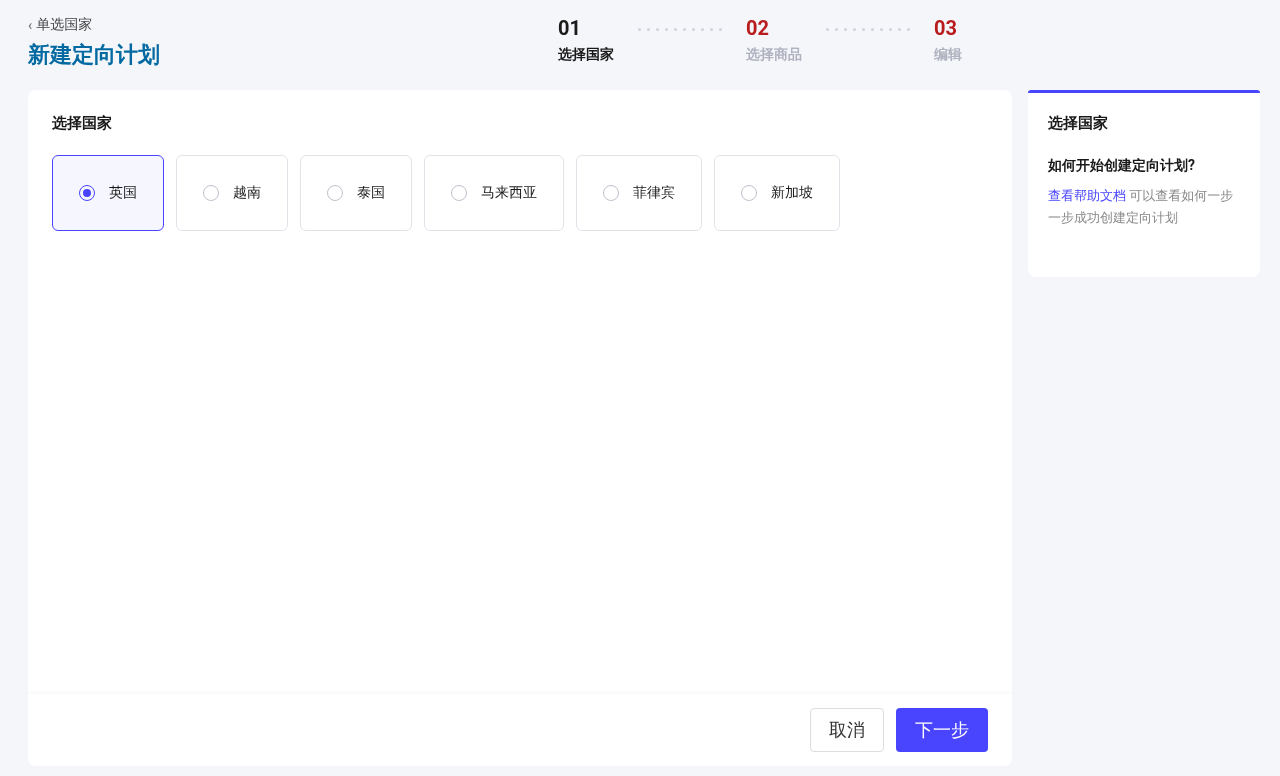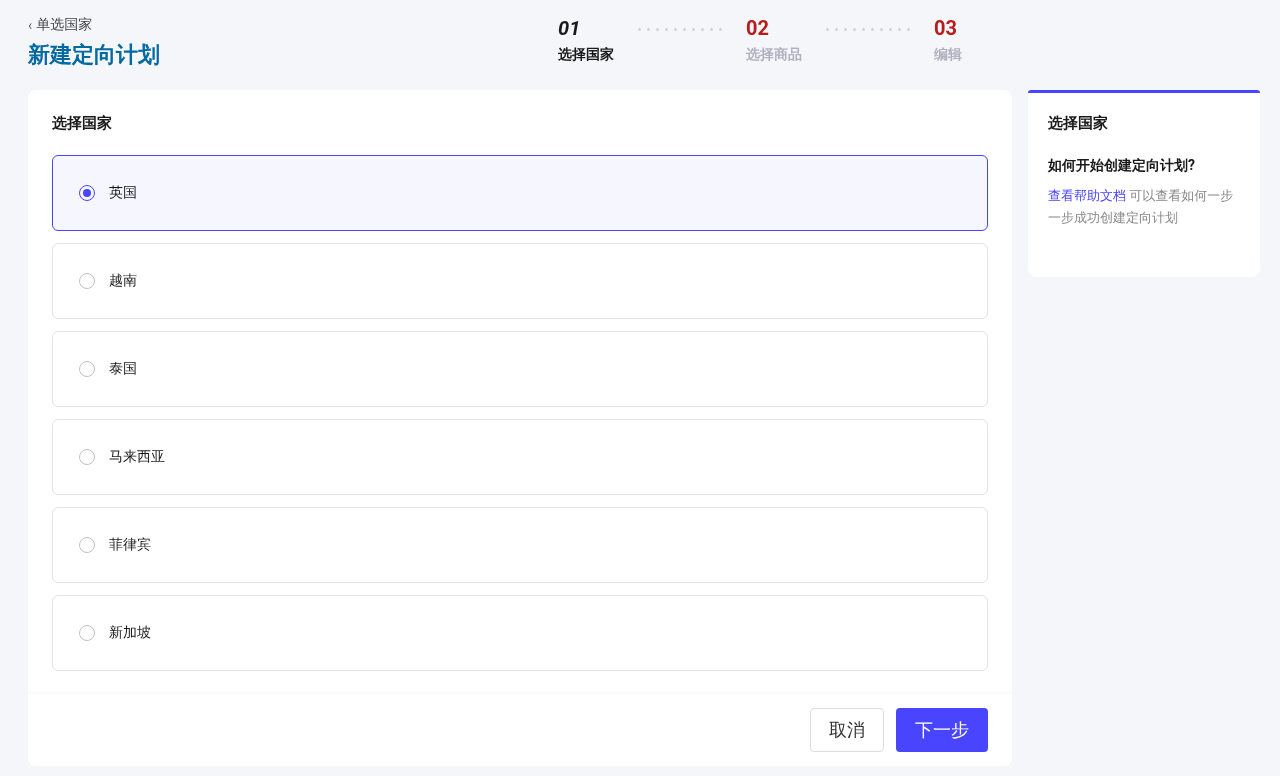--- a/index.html
+++ b/index.html
@@ -48,21 +48,21 @@
       display: flex;
       flex-direction: column;
       align-items: flex-start;
     }
     .step-num {
       font-size: 20px;
       font-weight: 700;
       color: #b91c1c;
       line-height: 1.2;
     }
-    .step.active .step-num { color: #1a1a1a; font-style: italic; }
+    .step.active .step-num { color: #1a1a1a; }
     .step-label {
       font-size: 14px;
       font-weight: 600;
       color: #b0b2c0;
       margin-top: 6px;
     }
     .step.active .step-label { color: #1a1a1a; }
     .step-dots {
       display: flex;
       align-items: center;
@@ -90,21 +90,21 @@
       overflow: hidden;
     }
     .section-title {
       font-size: 15px;
       font-weight: 600;
       color: #1a1a1a;
       margin-bottom: 22px;
     }
     .radio-list {
       display: flex;
-      flex-direction: column;
+      flex-direction: row;
       gap: 12px;
     }
     .radio-item {
       border: 1px solid #e2e3e9;
       border-radius: 6px;
       padding: 28px 26px;
       display: flex;
       align-items: center;
       gap: 14px;
       cursor: pointer;

